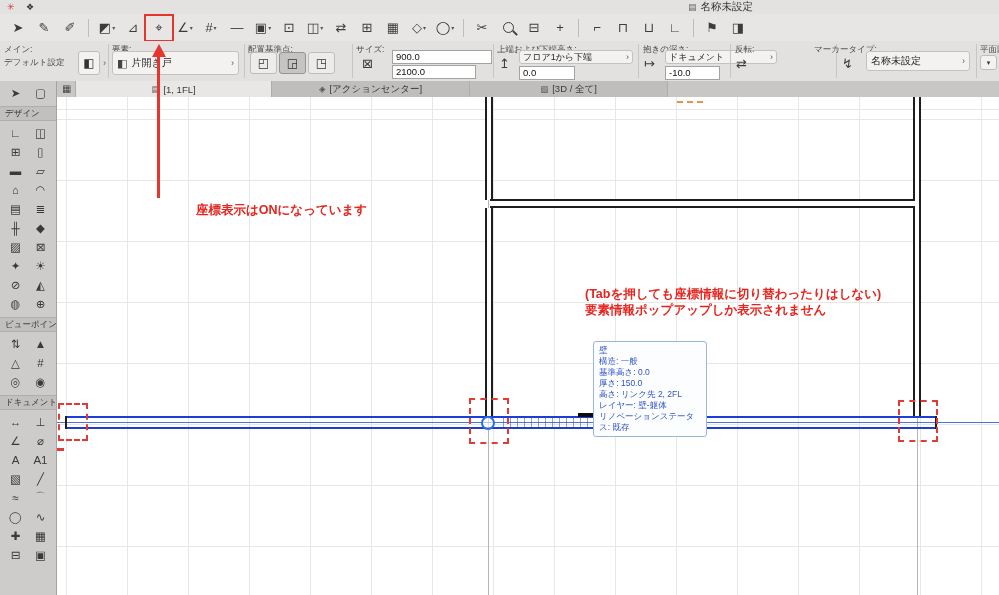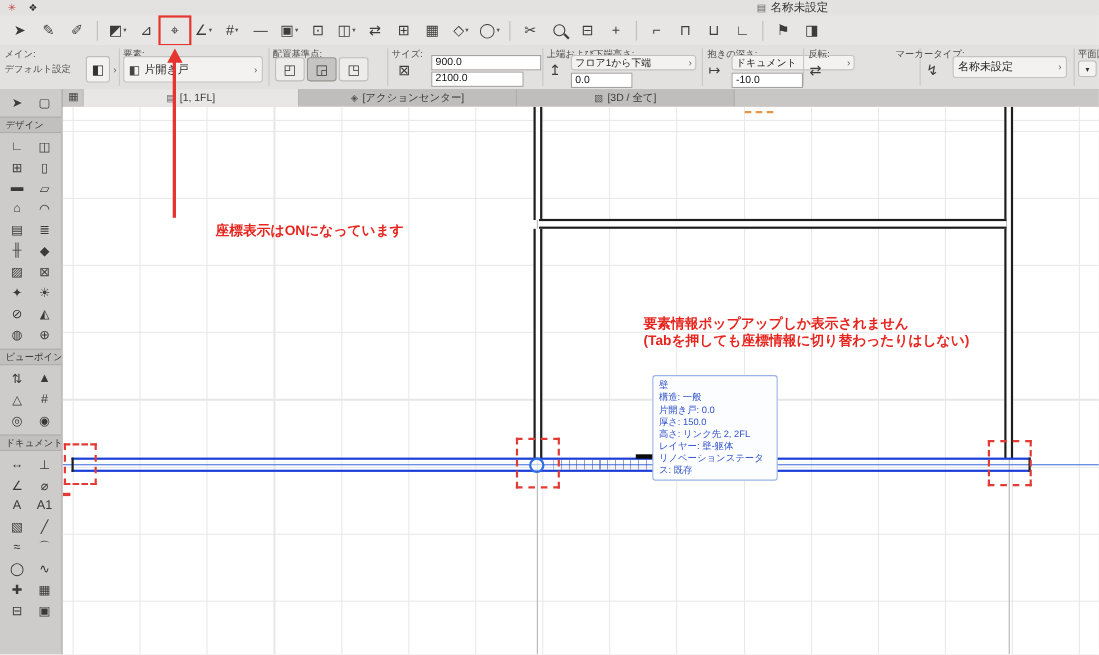--- a/index.html
+++ b/index.html
@@ -231,21 +231,21 @@
   </div>
   <div class="fld" style="left:519px;top:25px;width:56px">0.0</div>
   <div class="sepv" style="left:638px"></div>
 
   <span class="ibl" style="left:643px">抱きの深さ:</span>
   <span class="icspan" style="left:644px;top:16px">↦</span>
   <div class="ddl small" style="left:665px;top:9px;width:112px;height:14px">
     <span class="ddt">ドキュメント</span>
     <span class="chevr">›</span>
   </div>
-  <div class="fld" style="left:665px;top:25px;width:65px">-10.0</div>
+  <div class="fld" style="left:665px;top:25px;width:55px">-10.0</div>
   <div class="sepv" style="left:730px"></div>
 
   <span class="ibl" style="left:735px">反転:</span>
   <span class="icspan" style="left:736px;top:16px">⇄</span>
   <div class="disb" style="left:757px;top:12px;width:64px;height:20px;line-height:20px">反転</div>
   <div class="sepv" style="left:836px"></div>
 
   <span class="ibl" style="left:814px">マーカータイプ:</span>
   <span class="icspan" style="left:842px;top:16px">↯</span>
   <div class="ddl" style="left:866px;top:10px;width:104px;height:20px">
@@ -443,28 +443,28 @@
   <div class="rdbox" style="left:1px;top:306px;width:30px;height:38px"></div>
   <div class="rdbox" style="left:412px;top:301px;width:40px;height:46px"></div>
   <div class="rdbox" style="left:841px;top:303px;width:40px;height:42px"></div>
   <div class="node"></div>
 
   <div class="odash"></div>
   <div class="rtick"></div>
 
   <div class="note" style="left:139px;top:105px">座標表示はONになっています</div>
   <div class="note" style="left:528px;top:189px;line-height:16px">
+    <div>(Tabを押しても座標情報に切り替わったりはしない)</div>
     <div>要素情報ポップアップしか表示されません</div>
-    <div>(Tabを押しても座標情報に切り替わったりはしない)</div>
   </div>
 
   <div class="etip">
     <div>壁</div>
     <div>構造: 一般</div>
-    <div>片開き戸: 0.0</div>
+    <div>基準高さ: 0.0</div>
     <div>厚さ: 150.0</div>
     <div>高さ: リンク先 2, 2FL</div>
     <div>レイヤー: 壁-躯体</div>
     <div>リノベーションステータス: 既存</div>
   </div>
 </div>
 
 <div class="ahead"></div>
 <div class="aline"></div>
 

